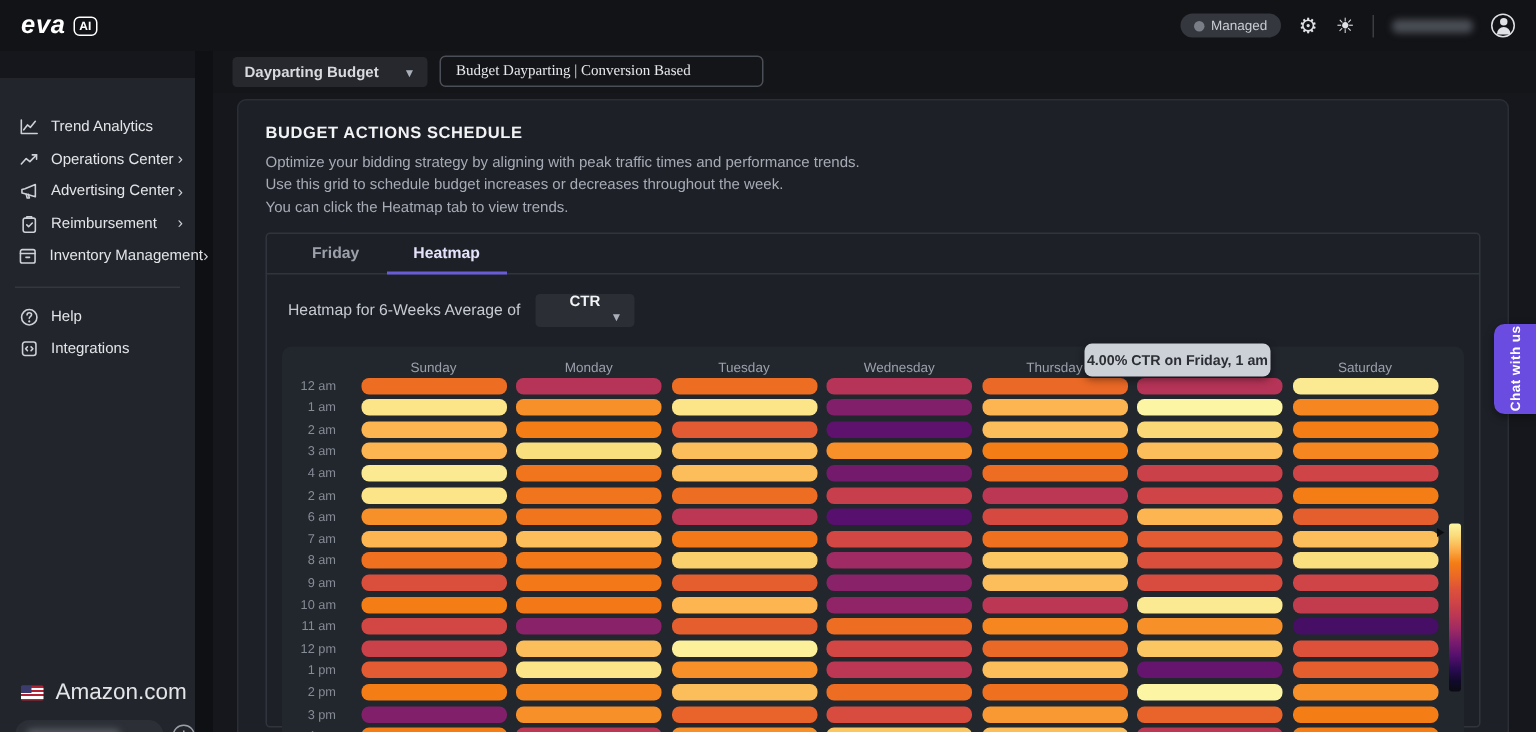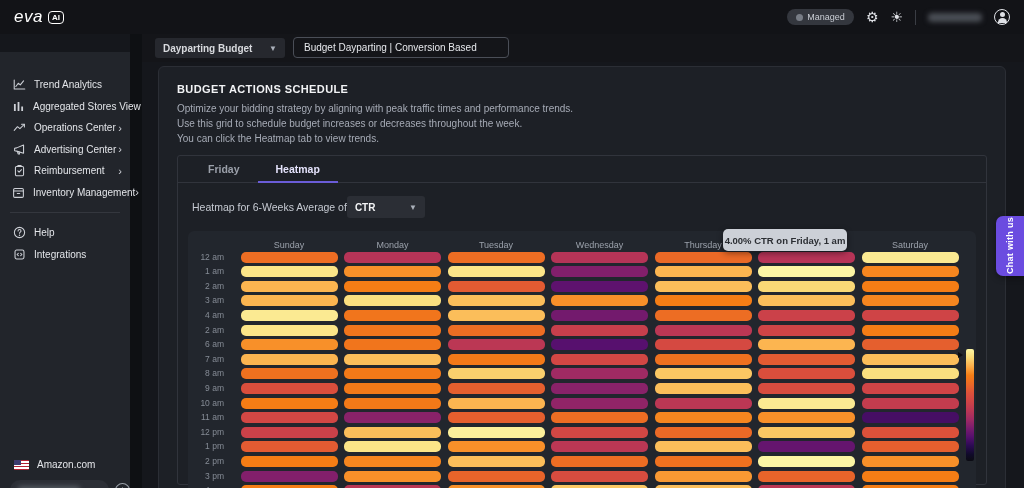--- a/index.html
+++ b/index.html
@@ -5,21 +5,21 @@
   * { margin:0; padding:0; box-sizing:border-box; }
   html,body { width:1024px; height:488px; overflow:hidden; }
   body {
     font-family:"Liberation Sans", sans-serif;
     background:#15171c; color:#e6e8ec; position:relative;
   }
   
   .topbar{ position:absolute; left:0; top:0; width:1024px; height:34px;
     background:#121317; display:flex; align-items:center; padding:0 14px; z-index:30;}
   .logo{ display:flex; align-items:center; gap:5px; }
-  .logo-text{ font-size:17px; font-weight:normal; letter-spacing:.5px; color:#fff; font-style:italic;}
+  .logo-text{ font-size:17px; font-weight:bold; letter-spacing:.5px; color:#fff; font-style:italic;}
   .logo-ai{ border:1.5px solid #fff; border-radius:4px; font-size:8px; font-weight:bold;
     padding:1px 3px; color:#fff; }
   .topbar-right{ margin-left:auto; display:flex; align-items:center; gap:12px; }
   .managed-pill{ background:#34373e; border-radius:9px; height:16px; padding:0 9px;
     display:flex; align-items:center; gap:4px; font-size:9px; color:#c9cdd4; cursor:pointer;}
   .managed-dot{ width:7px; height:7px; border-radius:50%; background:#8a8f98; opacity:.8;}
   .tb-icon{ font-size:14px; color:#dfe1e6; cursor:pointer; line-height:1; }
   .tb-div{ width:1px; height:15px; background:#3a3d44; }
   .blur-name{ width:54px; height:9px; border-radius:4px; background:#4a4e55; filter:blur(2.5px);}
   .avatar{ width:16px; height:16px; border:1.4px solid #dfe1e6; border-radius:50%;
@@ -34,55 +34,55 @@
   .nav{ padding-top:22px; }
   .nav-item{ display:flex; align-items:center; height:21.5px; padding:0 8px 0 12px;
     font-size:10px; color:#e3e5e9; cursor:pointer; white-space:nowrap; }
   .nav-item .ico{ width:14px; margin-right:8px; display:flex; align-items:center; justify-content:center;}
   .nav-item svg{ display:block; }
   .nav-chev{ margin-left:auto; font-size:11px; color:#cfd2d8; }
   .nav-badge{ margin-left:4px; width:9px; height:9px; border-radius:50%; background:#caced5;
     color:#1d2026; font-size:6.5px; font-weight:bold; display:flex; align-items:center; justify-content:center;}
   .nav-divider{ height:1px; background:#34373e; margin:9px 10px; }
   .sb-footer{ position:absolute; left:0; bottom:6px; width:130px; }
-  .mk-row{ display:flex; align-items:center; gap:8px; padding:0 0 10px 14px; font-size:10px; color:#e3e5e9;}
+  .mk-row{ display:flex; align-items:center; gap:8px; padding:0 0 10px 14px; font-size:15px; color:#e3e5e9;}
   .flag{ width:15px; height:10px; position:relative; overflow:hidden; border-radius:1px;
     background:repeating-linear-gradient(#b22234 0 1.4px, #fff 1.4px 2.9px); }
   .flag:before{ content:""; position:absolute; left:0; top:0; width:6.5px; height:5.5px; background:#3c3b6e;}
   .acct-row{ display:flex; align-items:center; gap:6px; padding-left:10px; }
   .acct-pill{ width:100px; height:20px; background:#2c2f36; border-radius:10px;
     display:flex; align-items:center; padding:0 8px; cursor:pointer;}
   .acct-blur{ width:62px; height:8px; border-radius:3px; background:#555a62; filter:blur(2.5px);}
   .acct-dot{ margin-left:auto; width:4px; height:4px; border-radius:50%; background:#8a8f98;}
   .plus-btn{ width:15px; height:15px; border:1px solid #9aa0a8; border-radius:50%;
     color:#c6cbd2; font-size:11px; line-height:13px; text-align:center; cursor:pointer;}
   
   .scroll-strip{ position:absolute; left:130px; top:34px; width:12px; height:454px; background:#0e1013;}
   
   .main-strip{ position:absolute; left:142px; top:34px; width:882px; height:28px; background:#141519;}
   .dp-select{ position:absolute; left:13px; top:4px; width:130px; height:20px; background:#26282e;
     border-radius:3px; display:flex; align-items:center; padding:0 8px; font-size:10px; font-weight:bold;
     color:#d8dade; cursor:pointer;}
   .dp-select .caret{ margin-left:auto; font-size:8px; color:#aab0ba;}
   .page-tab{ position:absolute; left:151px; top:3px; width:216px; height:21px; border:1px solid #4a4e57;
-    border-radius:4px; display:flex; align-items:center; padding:0 10px; font-size:10px; color:#e6e8ec; cursor:pointer;}
+    border-radius:4px; display:flex; align-items:center; padding:0 10px; font-size:10px; color:#e6e8ec; cursor:pointer;font-family:Liberation Serif, serif;}
   
   .panel{ position:absolute; left:158px; top:66px; width:848px; height:430px;
     background:#1d2026; border:1px solid #2b2e35; border-radius:6px; padding:16px 18px; z-index:5;}
   .panel-title{ font-size:11px; font-weight:bold; letter-spacing:.4px; color:#f2f3f5; }
   .panel-desc{ margin-top:6px; font-size:10px; line-height:15px; color:#a6abb6; }
   .tabs-box{ margin-top:9px; border:1px solid #31343c; border-radius:3px; height:330px; }
   .tab-row{ height:27px; border-bottom:1px solid #31343c; display:flex; align-items:flex-end; padding-left:12px;}
   .tab{ padding:0 18px 7px; font-size:10.5px; font-weight:bold; color:#9ba0aa; cursor:pointer; position:relative;}
   .tab.active{ color:#e4e2fb; }
   .tab.active:after{ content:""; position:absolute; left:0; right:0; bottom:-1px; height:2px; background:#6a5cd8;}
   .sel-row{ display:flex; align-items:center; padding:13px 0 9px 14px; }
   .sel-label{ font-size:10.5px; color:#c6cad2; }
-  .metric-select{ margin-left:0; width:78px; height:22px; background:#2b2e35; border-radius:3px;
-    display:flex; align-items:center; padding:0 8px; font-size:10px; font-weight:bold; color:#f2f3f5; cursor:pointer;}
+  .metric-select{ margin-left:10px; width:66px; height:22px; background:#2b2e35; border-radius:3px;
+    display:flex; align-items:center; padding:0 8px; font-size:10px; font-weight:bold; color:#f2f3f5; cursor:pointer;flex-direction:column;}
   .metric-select .caret{ margin-left:auto; font-size:8px; color:#aab0ba;}
   
   .plot{ position:relative; margin:4px 10px 0; height:273px; background:#22262d; border-radius:6px;
     padding:6px 0 0 4px; overflow:hidden;}
   .hm-grid{ display:grid; grid-template-columns:42px repeat(7, 97px); column-gap:6.5px;
     grid-auto-rows:11px; row-gap:3.6px; width:766px; }
   .hm-dayhead{ font-size:9px; color:#9ba1ab; text-align:center; height:20px; line-height:16px; }
   .hm-time{ font-size:8.5px; color:#868c96; text-align:right; padding-right:10px; line-height:11px; }
   .hm-cell{ border-radius:5px; cursor:pointer; }
   
@@ -125,28 +125,20 @@
 <div class="sidebar">
   <div class="nav" id="nav-main">
       <div class="nav-item">
         <span class="ico">
           <svg width="13" height="13" viewBox="0 0 16 16">
             <path fill="none" stroke="#ced1d7" stroke-width="1.3" stroke-linecap="round" stroke-linejoin="round" d="M1.5 2.5v11h13"></path>
             <path fill="none" stroke="#ced1d7" stroke-width="1.3" stroke-linecap="round" stroke-linejoin="round" d="M3.5 10.5l3-4 2.5 2 4-5"></path>
           </svg>
         </span>
         <span>Trend Analytics</span>
-      </div>
-      <div class="nav-item">
-        <span class="ico">
-          <svg width="13" height="13" viewBox="0 0 16 16">
-            <path stroke="#ced1d7" stroke-width="2.2" d="M3.5 13.5V5M8 13.5V2.5M12.5 13.5V8"></path>
-          </svg>
-        </span>
-        <span>Aggregated Stores View</span>
       </div>
       <div class="nav-item">
         <span class="ico">
           <svg width="13" height="13" viewBox="0 0 16 16">
             <path fill="none" stroke="#ced1d7" stroke-width="1.3" stroke-linecap="round" stroke-linejoin="round" d="M1.5 11.5l4-4.5 3 2.5 5.5-5.5"></path>
             <path fill="none" stroke="#ced1d7" stroke-width="1.3" stroke-linecap="round" stroke-linejoin="round" d="M10.5 4h3.5v3.5"></path>
           </svg>
         </span>
         <span>Operations Center</span>
         <span class="nav-chev">›</span>

